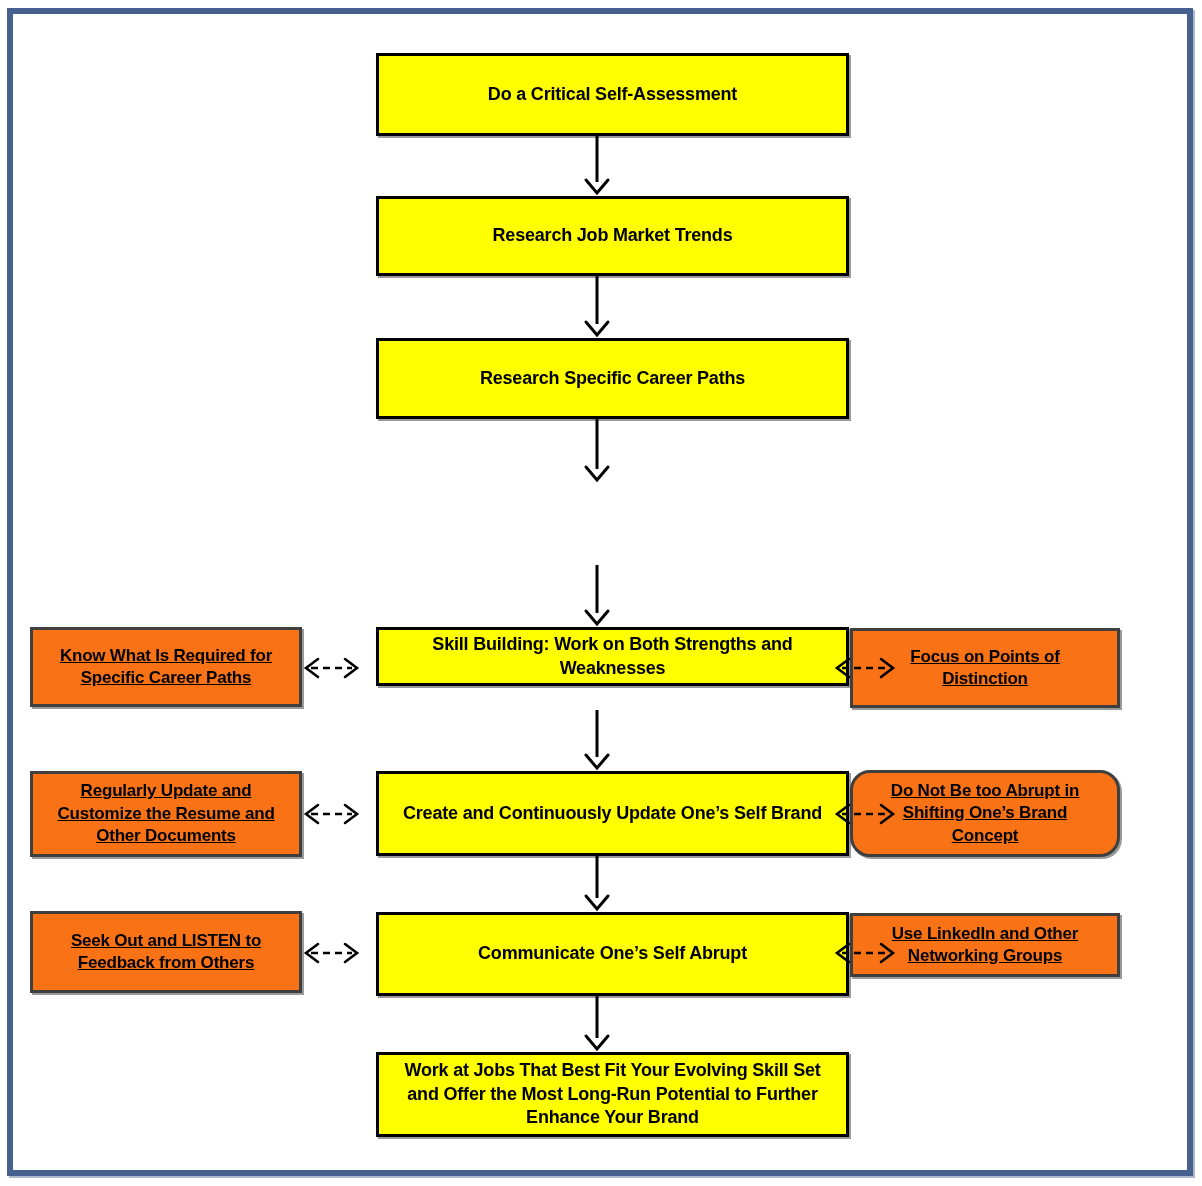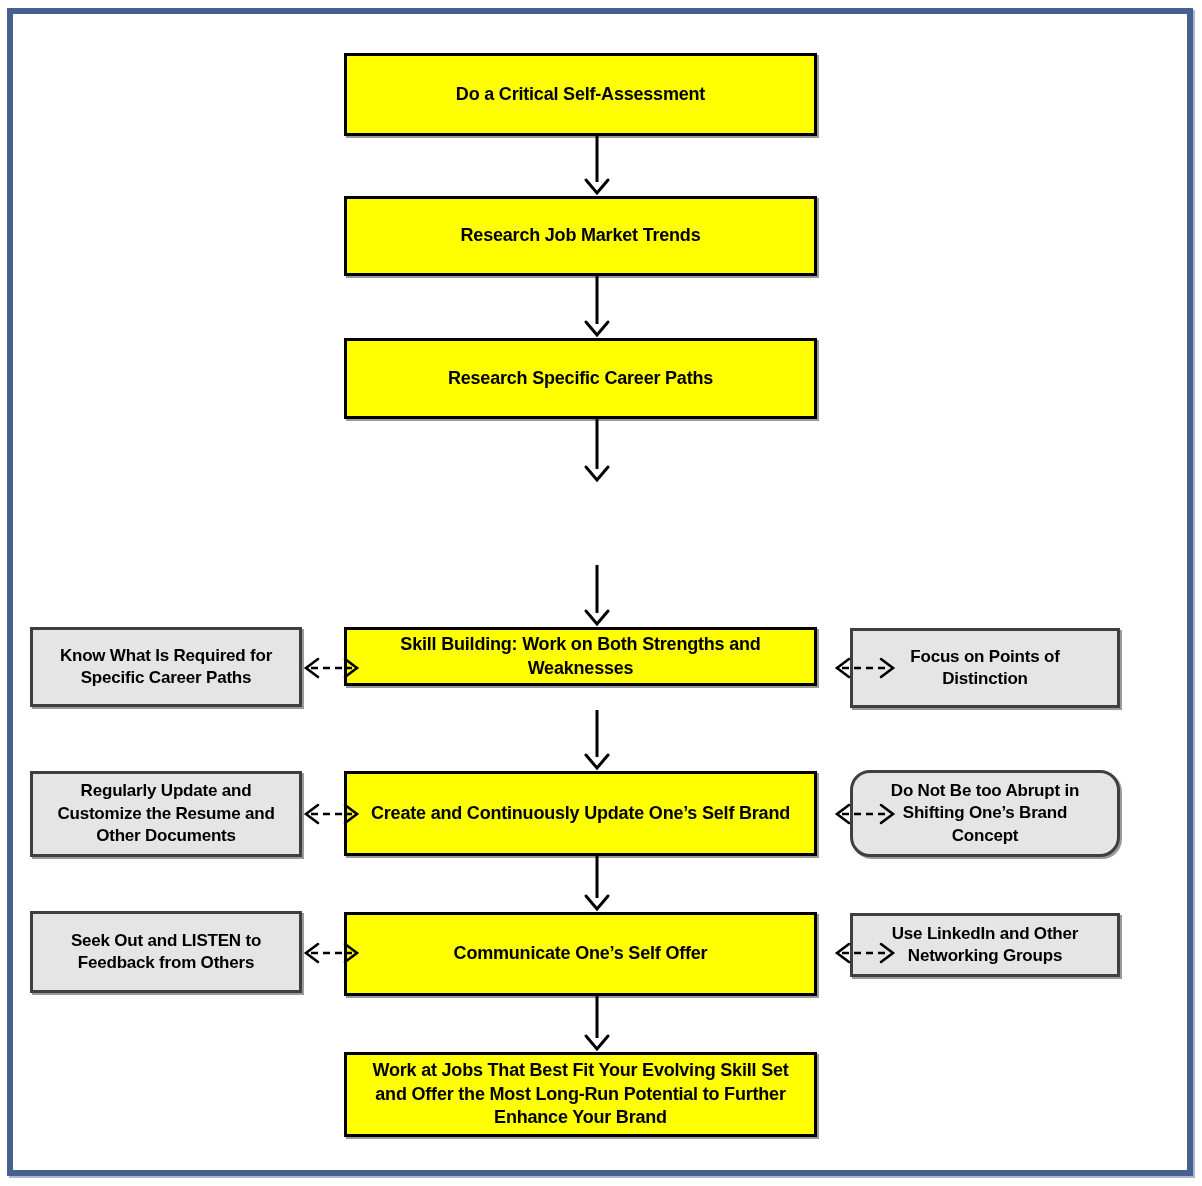--- a/index.html
+++ b/index.html
@@ -24,34 +24,35 @@
     display: flex;
     align-items: center;
     justify-content: center;
     text-align: center;
     font-weight: bold;
     color: #000000;
     line-height: 1.32;
     letter-spacing: -0.2px;
   }
   .main {
-    left: 344px;
+    left: 376px;
     width: 473px;
     background: #ffff00;
     border: 3px solid #000000;
     box-shadow: 2px 2px 0 #9a9a9a;
     font-size: 18px;
     padding: 0 18px;
   }
   .note {
-    background: #e5e5e5;
+    background: #f97316;
     border: 3px solid #3f3f3f;
     box-shadow: 2px 2px 0 #9a9a9a;
     font-size: 17px;
     padding: 0 22px;
+    text-decoration: underline;
   }
   .note-left  { left: 30px;  width: 272px; }
   .note-right { left: 850px; width: 270px; }
   #arrows {
     position: absolute;
     left: 0; top: 0;
     pointer-events: none;
   }
   #arrows .solid    { stroke: #000; stroke-width: 3;   fill: none; }
   #arrows .dashed   { stroke: #000; stroke-width: 2.6; fill: none; stroke-dasharray: 7 5; }
@@ -63,21 +64,21 @@
 
 <div id="canvas">
 
   <div class="frame"></div>
 
   <div class="box main" style="top:53px;  height:83px;">Do a Critical Self-Assessment</div>
   <div class="box main" style="top:196px; height:80px;">Research Job Market Trends</div>
   <div class="box main" style="top:338px; height:81px;">Research Specific Career Paths</div>
   <div class="box main" style="top:627px; height:59px;">Skill Building: Work on Both Strengths and Weaknesses</div>
   <div class="box main" style="top:771px; height:85px;">Create and Continuously Update One’s Self Brand</div>
-  <div class="box main" style="top:912px; height:84px;">Communicate One’s Self Offer</div>
+  <div class="box main" style="top:912px; height:84px;">Communicate One’s Self Abrupt</div>
   <div class="box main" style="top:1052px;height:85px;">Work at Jobs That Best Fit Your Evolving Skill Set and Offer the Most Long-Run Potential to Further Enhance Your Brand</div>
 
   <div class="box note note-left" style="top:627px; height:80px;">Know What Is Required for Specific Career Paths</div>
   <div class="box note note-left" style="top:771px; height:86px;">Regularly Update and Customize the Resume and Other Documents</div>
   <div class="box note note-left" style="top:911px; height:82px;">Seek Out and LISTEN to Feedback from Others</div>
 
   <div class="box note note-right" style="top:628px; height:80px;">Focus on Points of Distinction</div>
   <div class="box note note-right" style="top:770px; height:87px;border-radius:20px;">Do Not Be too Abrupt in Shifting One’s Brand Concept</div>
   <div class="box note note-right" style="top:913px; height:64px;">Use LinkedIn and Other Networking Groups</div>
 

